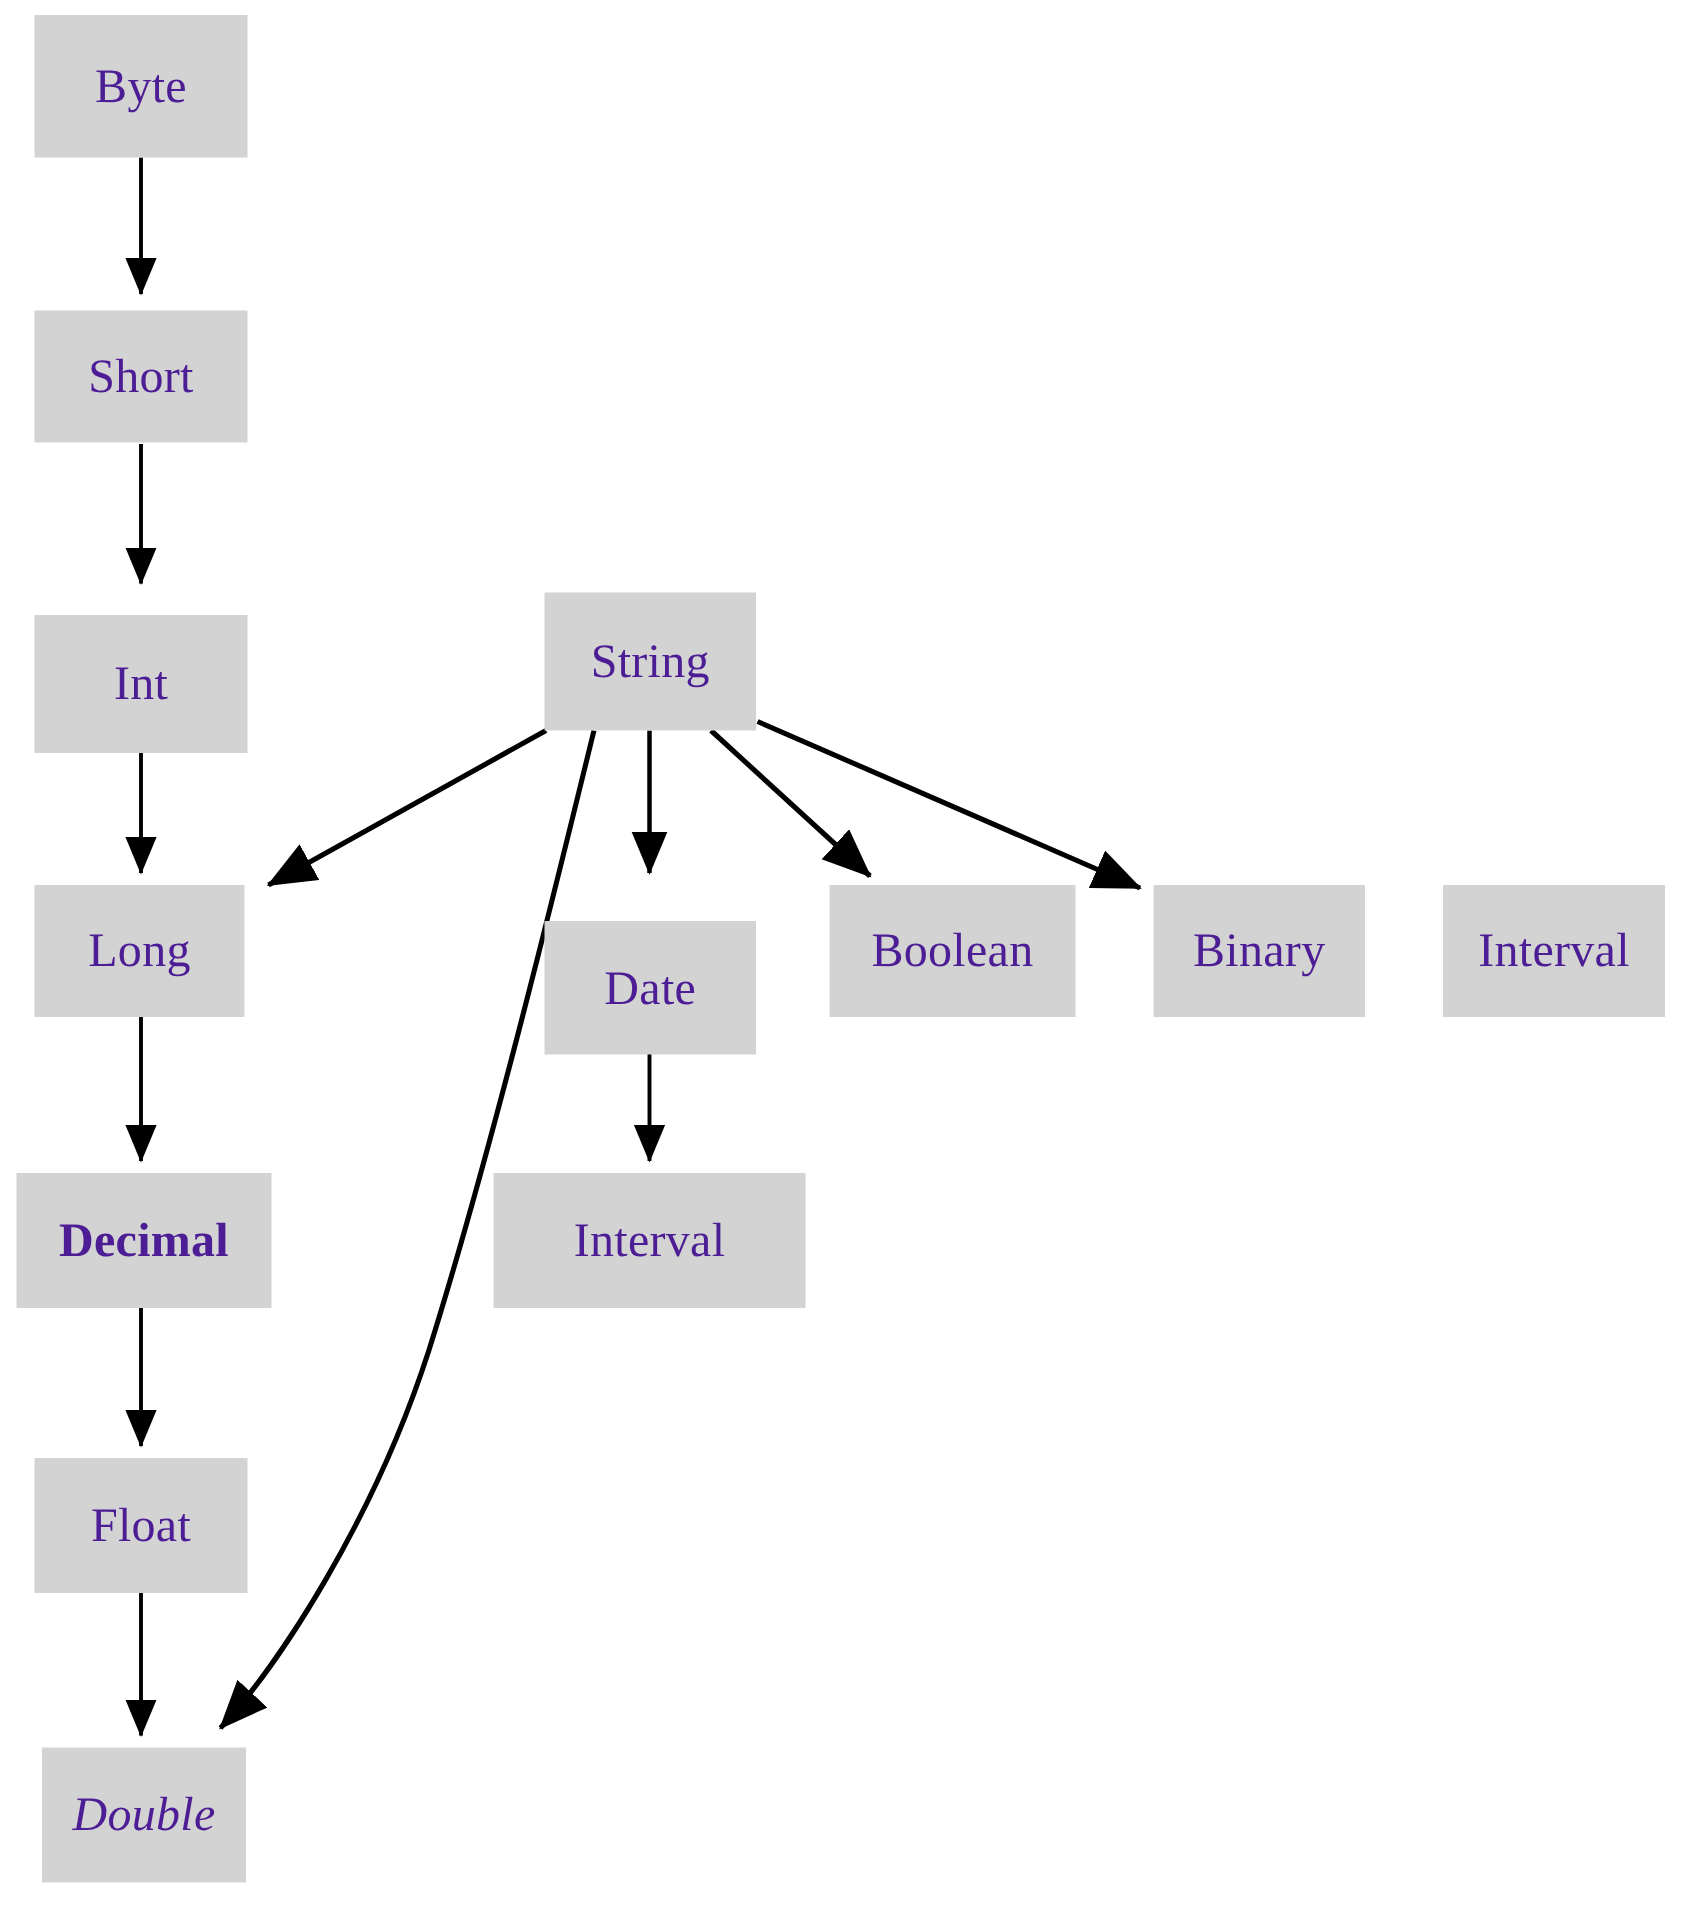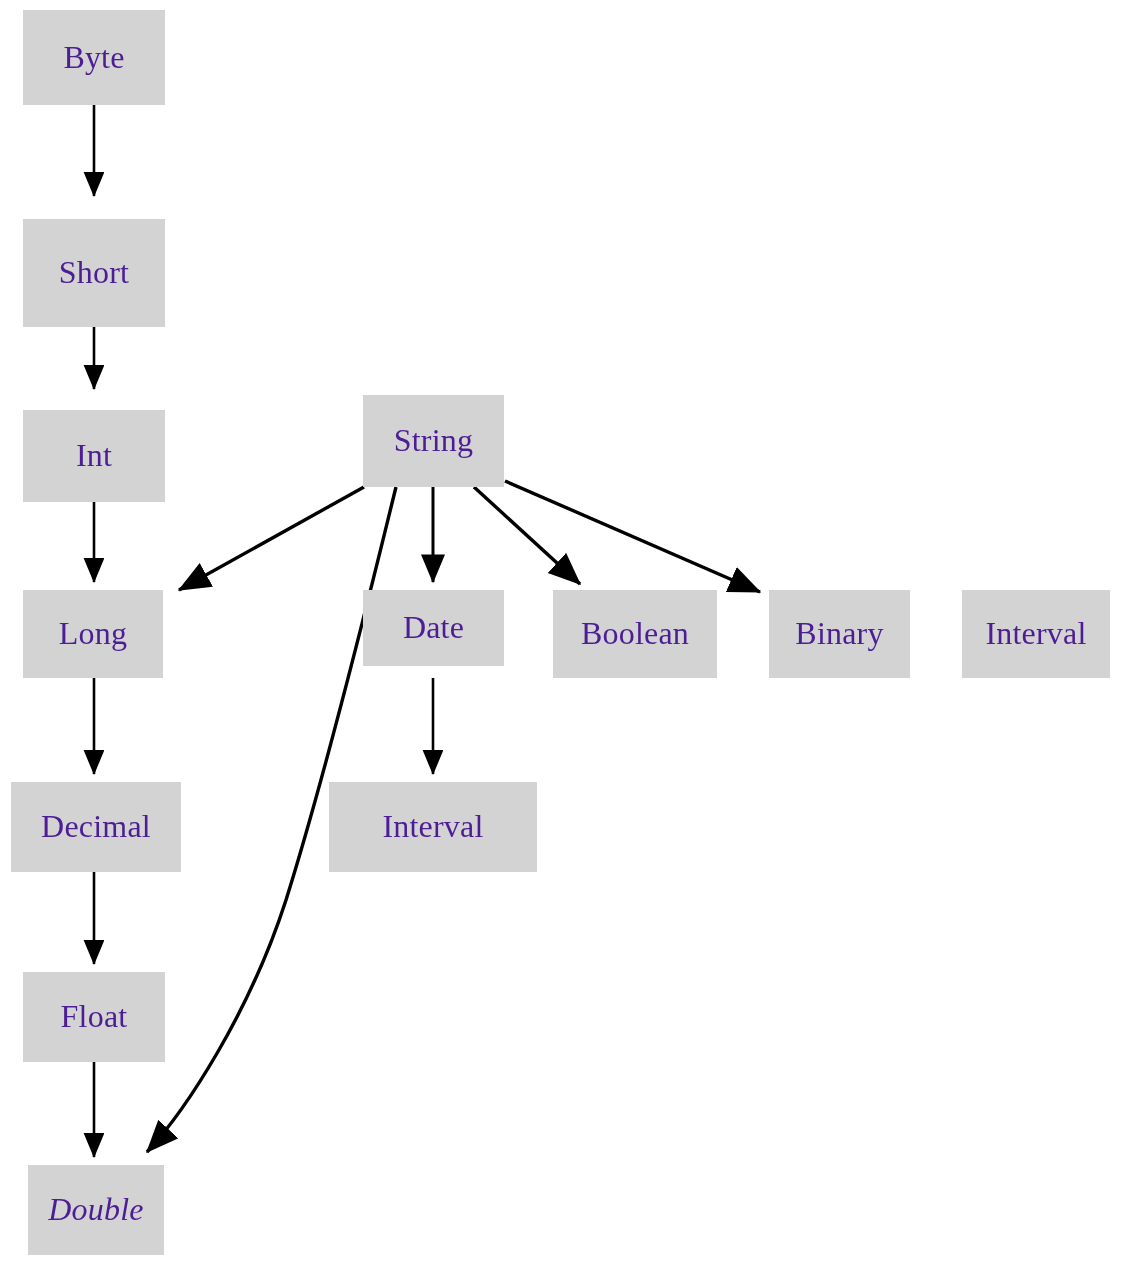--- a/index.html
+++ b/index.html
@@ -98,42 +98,42 @@
     </g>
 
     <g>
       <path d="M433,678 L433,774" stroke="#000000" stroke-width="2.6" fill="none" marker-end="url(#ah)"></path>
     </g>
   </svg>
 
   <div class="node" style="left:23px; top:10px; width:142px; height:95px;">
     <span class="node-label">Byte</span>
   </div>
-  <div class="node" style="left:23px; top:219px; width:142px; height:108px;">
+  <div class="node" style="left:23px; top:207px; width:142px; height:88px;">
     <span class="node-label">Short</span>
   </div>
   <div class="node" style="left:23px; top:410px; width:142px; height:92px;">
     <span class="node-label">Int</span>
   </div>
   <div class="node" style="left:23px; top:590px; width:140px; height:88px;">
     <span class="node-label">Long</span>
   </div>
-  <div class="node" style="left:11px; top:782px; width:170px; height:90px;">
+  <div class="node" style="left:11px; top:782px; width:170px; height:90px;font-weight:bold;">
     <span class="node-label">Decimal</span>
   </div>
   <div class="node" style="left:23px; top:972px; width:142px; height:90px;">
     <span class="node-label">Float</span>
   </div>
   <div class="node" style="left:28px; top:1165px; width:136px; height:90px;font-style:italic;">
     <span class="node-label">Double</span>
   </div>
   <div class="node" style="left:363px; top:395px; width:141px; height:92px;">
     <span class="node-label">String</span>
   </div>
-  <div class="node" style="left:363px; top:590px; width:141px; height:76px;justify-content:center;">
+  <div class="node" style="left:363px; top:614px; width:141px; height:89px;justify-content:center;">
     <span class="node-label">Date</span>
   </div>
   <div class="node" style="left:329px; top:782px; width:208px; height:90px;">
     <span class="node-label">Interval</span>
   </div>
   <div class="node" style="left:553px; top:590px; width:164px; height:88px;">
     <span class="node-label">Boolean</span>
   </div>
   <div class="node" style="left:769px; top:590px; width:141px; height:88px;">
     <span class="node-label">Binary</span>

